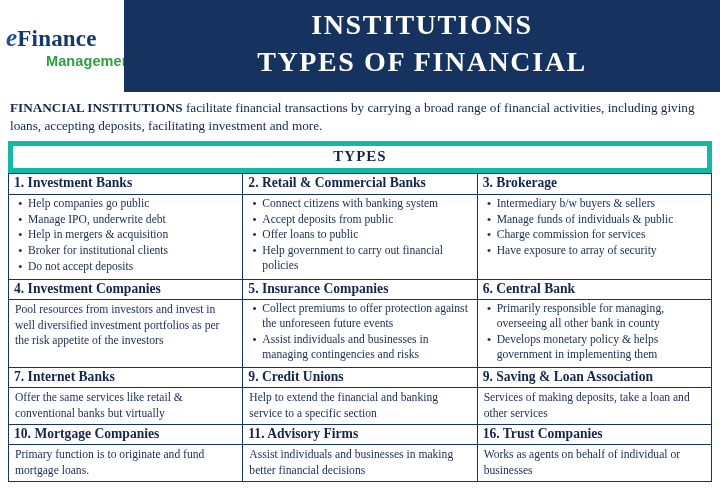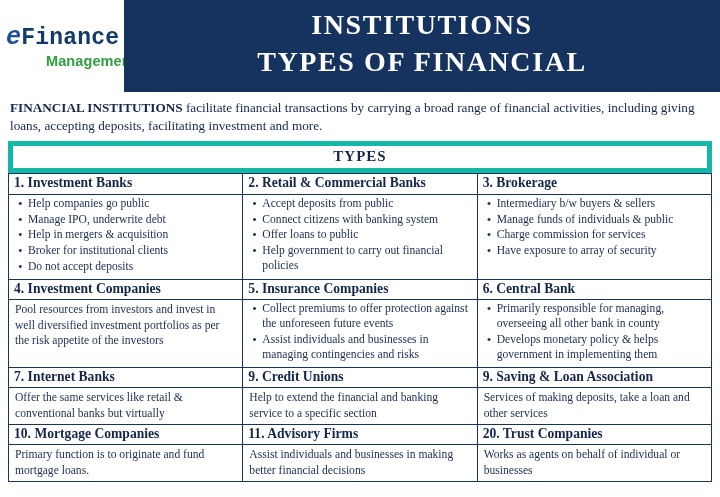--- a/index.html
+++ b/index.html
@@ -29,21 +29,21 @@
   .logo-box {
     width: 124px;
     min-width: 124px;
     display: flex;
     flex-direction: column;
     justify-content: center;
     padding-left: 6px;
     background: #ffffff;
   }
   .logo-line1 {
-    font-family: Liberation Mono, monospace;
+    font-family: Liberation Serif, serif;
     font-size: 23px;
     font-weight: bold;
     color: #123a6b;
     letter-spacing: .2px;
     white-space: nowrap;
   }
   .logo-e {
     color: #1e4f9c;
     font-style: italic;
     font-size: 25px;
@@ -189,22 +189,22 @@
           <li>Broker for institutional clients</li>
           <li>Do not accept deposits</li>
         </ul>
       </div>
     </div>
 
     <div class="cell row-a">
       <div class="cell-title">2. Retail &amp; Commercial Banks</div>
       <div class="cell-body">
         <ul class="bullets">
+          <li>Connect citizens with banking system</li>
           <li>Accept deposits from public</li>
-          <li>Connect citizens with banking system</li>
           <li>Offer loans to public</li>
           <li>Help government to carry out financial policies</li>
         </ul>
       </div>
     </div>
 
     <div class="cell row-a">
       <div class="cell-title">3. Brokerage</div>
       <div class="cell-body">
         <ul class="bullets">
@@ -272,20 +272,20 @@
     </div>
 
     <div class="cell row-d">
       <div class="cell-title">11. Advisory Firms</div>
       <div class="cell-body">
         <p class="para">Assist individuals and businesses in making better financial decisions</p>
       </div>
     </div>
 
     <div class="cell row-d">
-      <div class="cell-title">20. Trust Companies</div>
+      <div class="cell-title">16. Trust Companies</div>
       <div class="cell-body">
         <p class="para">Works as agents on behalf of individual or businesses</p>
       </div>
     </div>
 
   </div>
 </div>
 
 </body></html>

